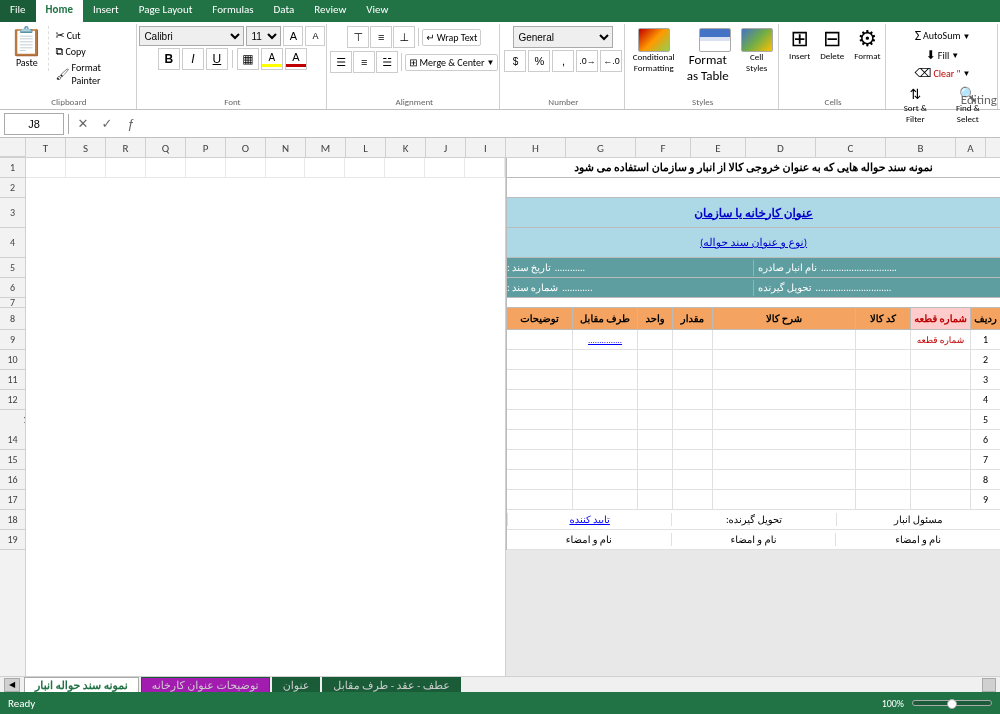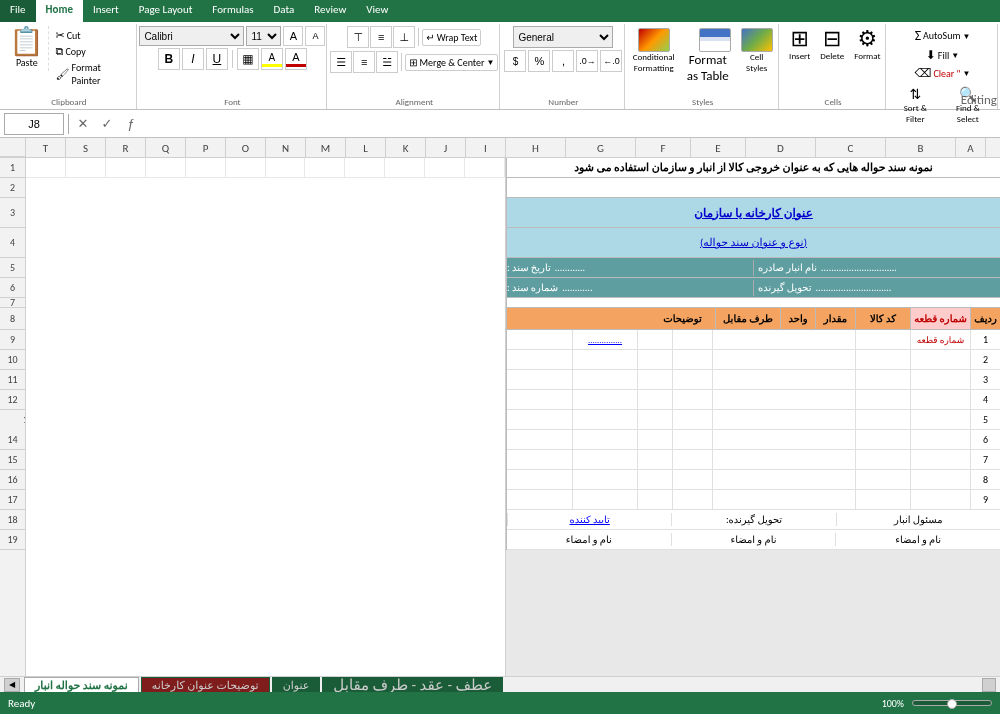--- a/index.html
+++ b/index.html
@@ -310,20 +310,23 @@
           <div style="height:22px; border-bottom:1px solid #bbb; background:#f4a460; display:flex; align-items:center; direction:rtl; font-weight:bold; font-size:10px;">
             <div style="width:14px;min-width:30px;height:100%;border-left:1px solid #bbb;display:flex;align-items:center;justify-content:center;background:#f4a460;">
               <span>ردیف</span>
             </div>
             <div style="width:60px;min-width:60px;height:100%;border-left:1px solid #bbb;display:flex;align-items:center;justify-content:center;background:#ffcccc;color:#c00000;">
               <span>شماره قطعه</span>
             </div>
             <div style="width:55px;min-width:55px;height:100%;border-left:1px solid #bbb;display:flex;align-items:center;justify-content:center;">
               <span>کد کالا</span>
             </div>
+            <div style="flex:1;height:100%;border-left:1px solid #bbb;display:flex;align-items:center;justify-content:center;">
+              <span>شرح کالا</span>
+            </div>
             <div style="width:40px;min-width:40px;height:100%;border-left:1px solid #bbb;display:flex;align-items:center;justify-content:center;">
               <span>مقدار</span>
             </div>
             <div style="width:35px;min-width:35px;height:100%;border-left:1px solid #bbb;display:flex;align-items:center;justify-content:center;">
               <span>واحد</span>
             </div>
             <div style="width:65px;min-width:65px;height:100%;border-left:1px solid #bbb;display:flex;align-items:center;justify-content:center;">
               <span>طرف مقابل</span>
             </div>
             <div style="width:65px;min-width:65px;height:100%;display:flex;align-items:center;justify-content:center;">
@@ -450,27 +453,27 @@
       </div>
     </div>
   </div>
 
   <div style="height:16px; background:#f0f0f0; border-top:1px solid #d0d0d0; display:flex; align-items:center; padding:0 4px; gap:4px;">
     <button style="width:16px;height:14px;background:#d0d0d0;border:1px solid #aaa;cursor:pointer;font-size:8px;padding:0;">◀</button>
     <div style="display:flex; gap:2px; align-items:center; height:100%;">
       <div style="padding:1px 10px;font-size:11px;background:white;color:#217346;font-weight:bold;border:1px solid #aaa;border-bottom:none;cursor:pointer;height:100%;display:flex;align-items:center;direction:rtl;">
         <span>نمونه سند حواله انبار</span>
       </div>
-      <div style="padding:1px 10px;font-size:11px;background:#7f1d1d;color:#ccc;border:1px solid #1a5c38;border-bottom:none;cursor:pointer;height:100%;display:flex;align-items:center;direction:rtl;">
+      <div style="padding:1px 10px;font-size:11px;background:#a21caf;color:#ccc;border:1px solid #1a5c38;border-bottom:none;cursor:pointer;height:100%;display:flex;align-items:center;direction:rtl;">
         <span>توضیحات عنوان کارخانه</span>
       </div>
       <div style="padding:1px 10px;font-size:11px;background:#1a5c38;color:#ccc;border:1px solid #1a5c38;border-bottom:none;cursor:pointer;height:100%;display:flex;align-items:center;direction:rtl;">
         <span>عنوان</span>
       </div>
-      <div style="padding:1px 10px;font-size:15px;background:#1a5c38;color:#ccc;border:1px solid #1a5c38;border-bottom:none;cursor:pointer;height:100%;display:flex;align-items:center;direction:rtl;">
+      <div style="padding:1px 10px;font-size:11px;background:#1a5c38;color:#ccc;border:1px solid #1a5c38;border-bottom:none;cursor:pointer;height:100%;display:flex;align-items:center;direction:rtl;">
         <span>عطف - عقد - طرف مقابل</span>
       </div>
     </div>
     <div style="flex:1;"></div>
     <div style="width:14px; height:14px; background:#d0d0d0; border:1px solid #aaa;"></div>
   </div>
 
   <div style="height:22px; background:#217346; display:flex; align-items:center; justify-content:space-between; padding:0 8px;">
     <span style="color:white; font-size:11px;">Ready</span>
     <div style="display:flex; align-items:center; gap:8px;">

